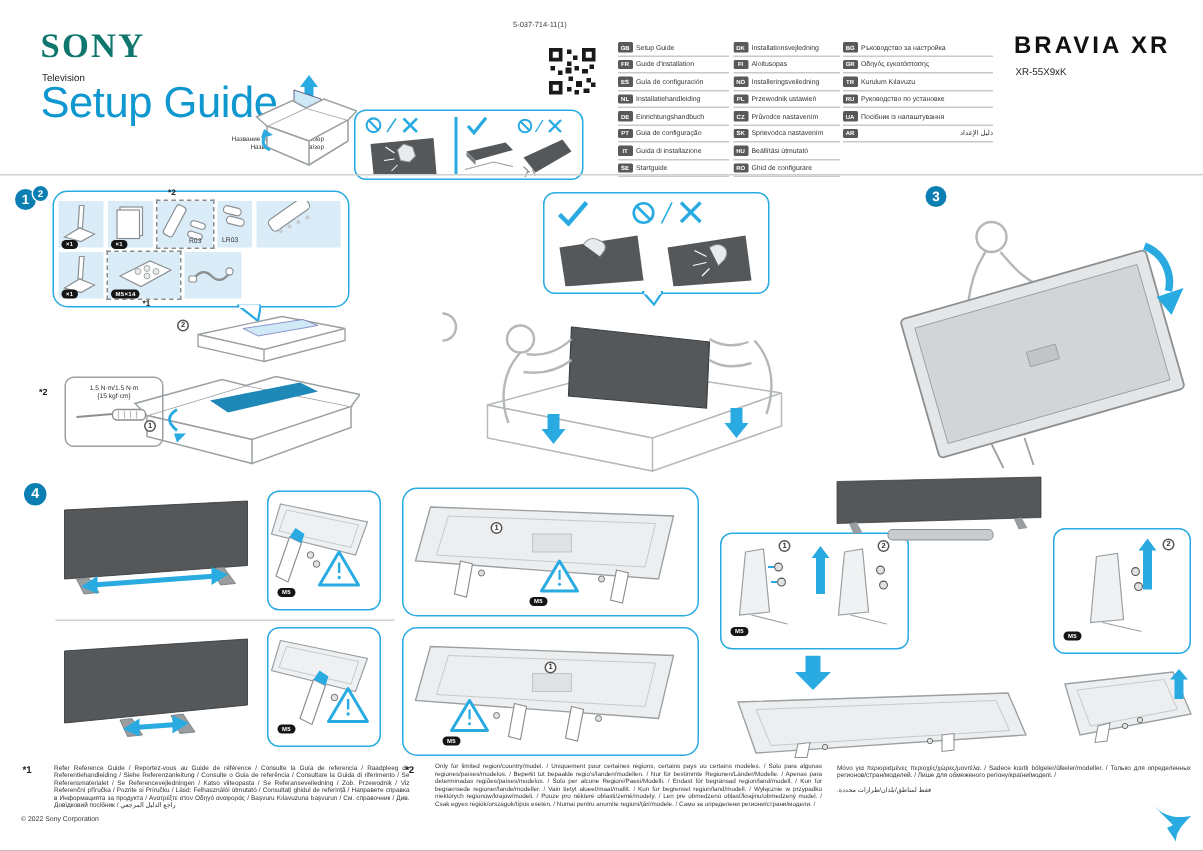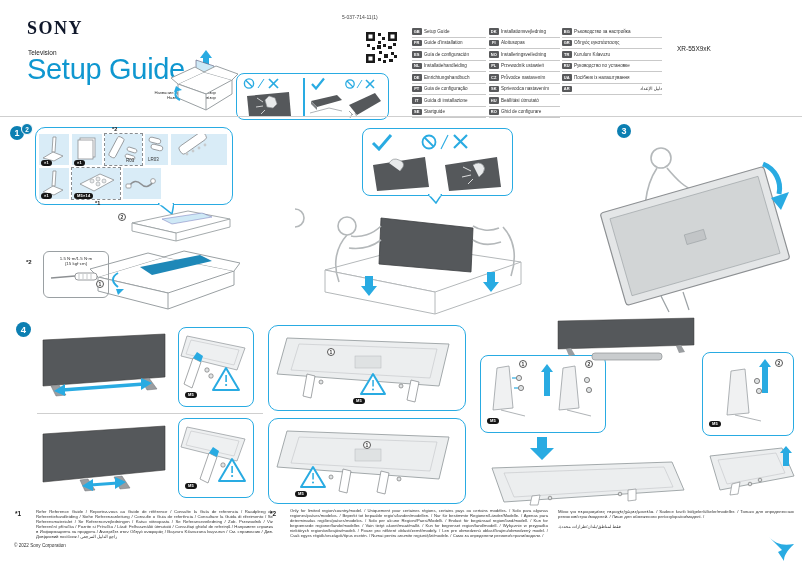--- a/index.html
+++ b/index.html
@@ -29,21 +29,21 @@
   .fn{position:absolute;font-size:4.3px;line-height:5.1px;color:#333;text-align:justify;}
   .fnlab{position:absolute;font-size:6.5px;font-weight:bold;color:#222;}
   .tiny{font-size:4.3px;line-height:5px;color:#333;}
   svg{display:block;}
 </style>
 </head>
 <body>
 
 <div class="page">
 
-  <div class="abs serif" style="left:27px;top:18px;font-size:18px;font-weight:bold;letter-spacing:1.5px;color:#0f172a;">SONY</div>
+  <div class="abs serif" style="left:27px;top:18px;font-size:23px;font-weight:bold;letter-spacing:1.5px;color:#0f766e;">SONY</div>
   <div class="abs" style="left:28px;top:49px;font-size:6.5px;color:#222;">Television</div>
   <div class="abs" style="left:27px;top:53px;font-size:29px;color:#0f97d0;letter-spacing:-.3px;">Setup Guide</div>
   <div class="abs tiny" style="left:110px;top:90px;width:106px;text-align:right;">
     <div>Название продукта: Телевизор</div>
     <div>Назва виробу: Телевізор</div>
   </div>
 
   <svg class="abs" style="left:170px;top:48px;" width="68" height="64" viewBox="0 0 68 64">
     <polygon points="36,2 30,10 33,10 33,20 39,20 39,10 42,10" fill="#29abe2"></polygon>
     <polygon points="26,12 44,18 44,40 26,32" fill="#cfe9f6" stroke="#557" stroke-width=".6"></polygon>
@@ -214,20 +214,21 @@
     <div class="lrow">
         <span class="lbadge">UA</span>
         <span>Посібник із налаштування</span>
       </div>
     <div class="lrow" style="justify-content:space-between;">
         <span class="lbadge">AR</span>
         <span dir="rtl">دليل الإعداد</span>
       </div>
   </div>
 
+  <div class="abs" style="left:676px;top:22px;font-size:16px;font-weight:bold;letter-spacing:2px;color:#111;">BRAVIA XR</div>
   <div class="abs" style="left:677px;top:45px;font-size:6.5px;color:#222;">XR-55X9xK</div>
 
   <div class="rule" style="left:0;top:116px;width:802px;height:.7px;"></div>
 
   <div class="stepc" style="left:10px;top:126px;width:14px;height:14px;font-size:9px;">1</div>
   <div class="stepc" style="left:21px;top:123px;width:10px;height:10px;font-size:6.5px;border:1px solid #fff;">2</div>
 
   <div class="cyanbox" style="left:35px;top:127px;width:198px;height:78px;border-radius:10px;"></div>
   <svg class="abs" style="left:158px;top:203px;" width="16" height="12" viewBox="0 0 16 12">
     <polygon points="0,0 16,0 14,11" fill="#fff" stroke="#29abe2" stroke-width="1.5"></polygon>

